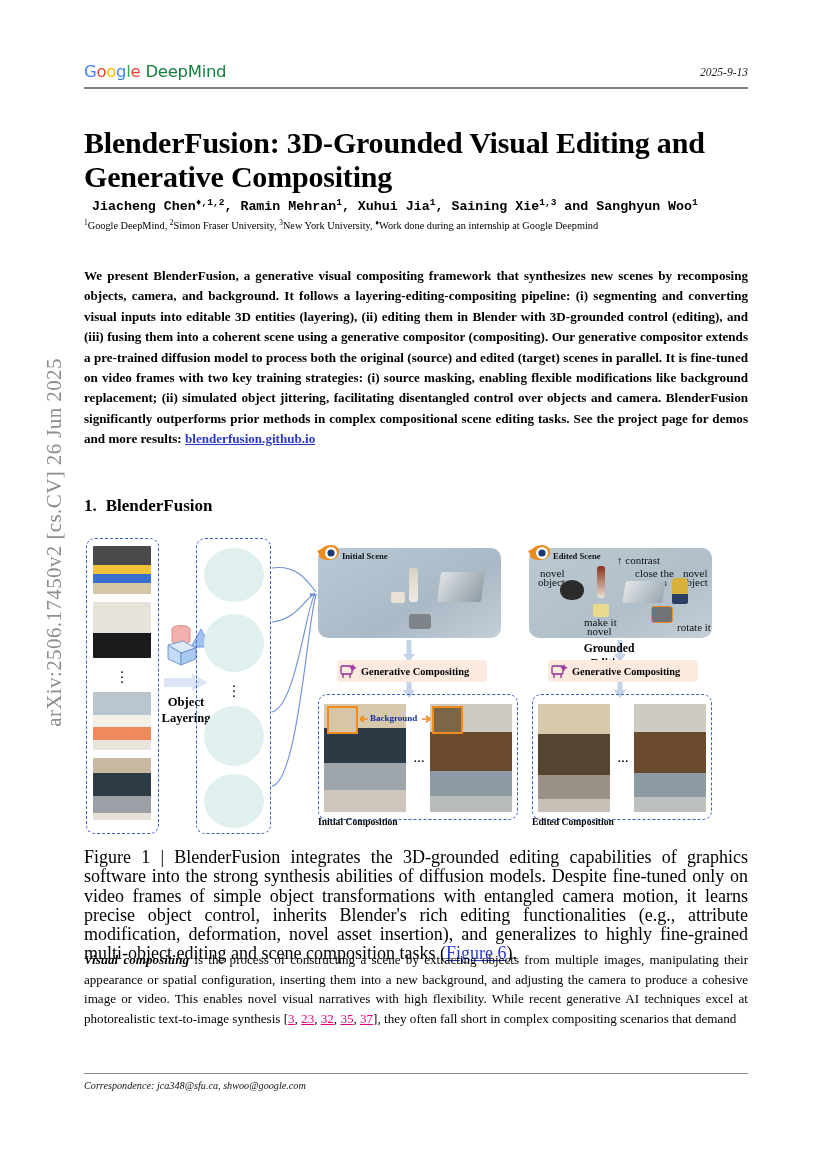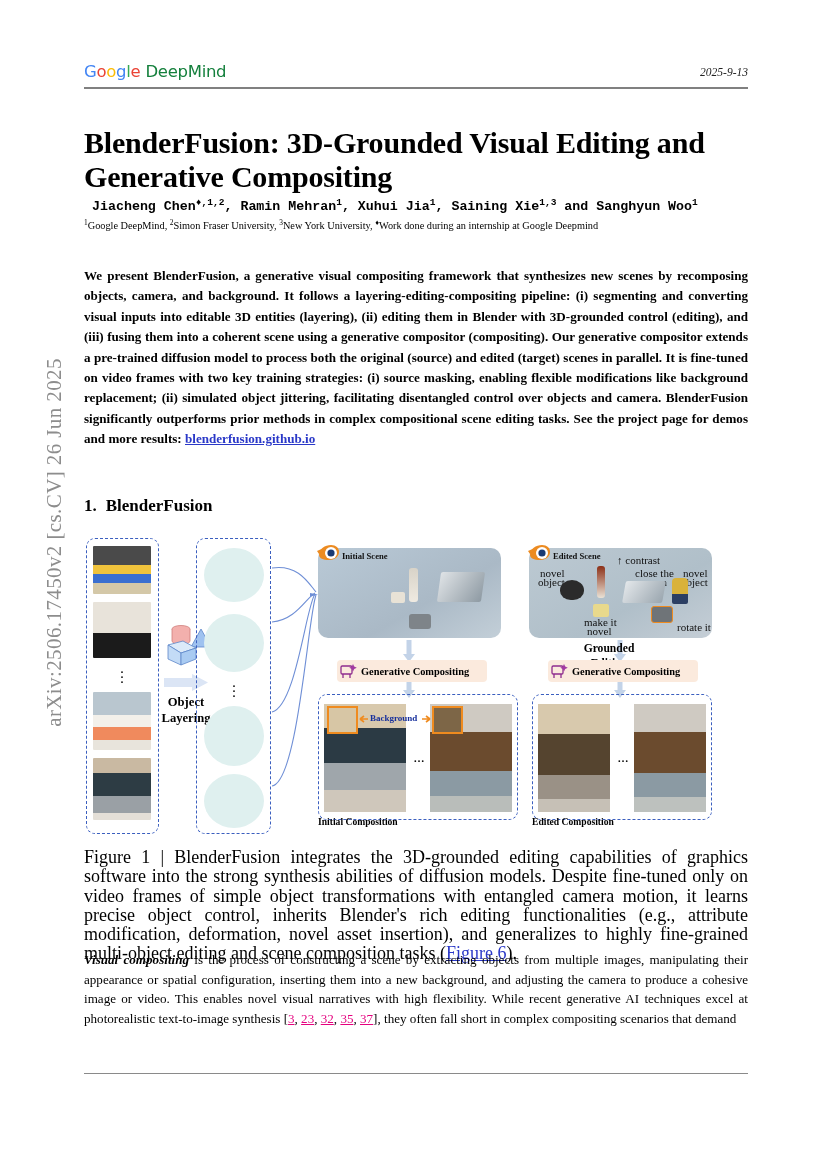--- a/index.html
+++ b/index.html
@@ -373,14 +373,15 @@
     <div class="cimg" style="left:550px; top:168px; width:72px; height:108px;background:linear-gradient(#cfcac2 0 26%,#6b4b2e 26% 64%,#8b9aa3 64% 86%,#bdc1be 86% 100%);"></div>
     <div style="position:absolute;left:530px;top:216px;width:18px;text-align:center;font-size:11px;font-weight:bold;">…</div>
     <div class="comp-cap" style="left:448px; top:280px; width:180px;">Edited Composition</div>
   </div>
 
   <div class="fig-cap"><span>Figure 1 | </span><span>BlenderFusion integrates the 3D-grounded editing capabilities of graphics software into the strong synthesis abilities of diffusion models. Despite fine-tuned only on video frames of simple object transformations with entangled camera motion, it learns precise object control, inherits Blender's rich editing functionalities (e.g., attribute modification, deformation, novel asset insertion), and generalizes to highly fine-grained multi-object editing and scene composition tasks (</span><a class="figref" href="#">Figure 6</a><span>).</span></div>
 
   <div class="body-p"><span class="bi">Visual compositing</span><span> is the process of constructing a scene by extracting objects from multiple images, manipulating their appearance or spatial configuration, inserting them into a new background, and adjusting the camera to produce a cohesive image or video. This enables novel visual narratives with high flexibility. While recent generative AI techniques excel at photorealistic text-to-image synthesis [</span><a class="cite" href="#">3</a>, <a class="cite" href="#">23</a>, <a class="cite" href="#">32</a>, <a class="cite" href="#">35</a>, <a class="cite" href="#">37</a><span>], they often fall short in complex compositing scenarios that demand</span></div>
 
   <div class="foot-rule"></div>
+  <div class="foot">Correspondence: jca348@sfu.ca, shwoo@google.com</div>
 
 </div>
 
 </body></html>

